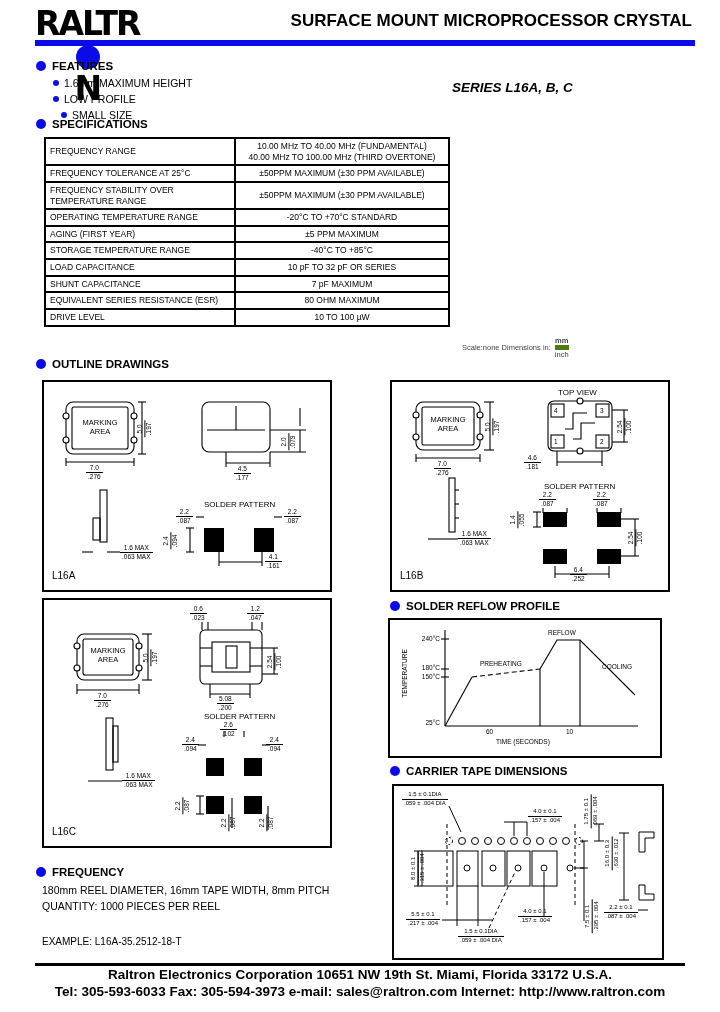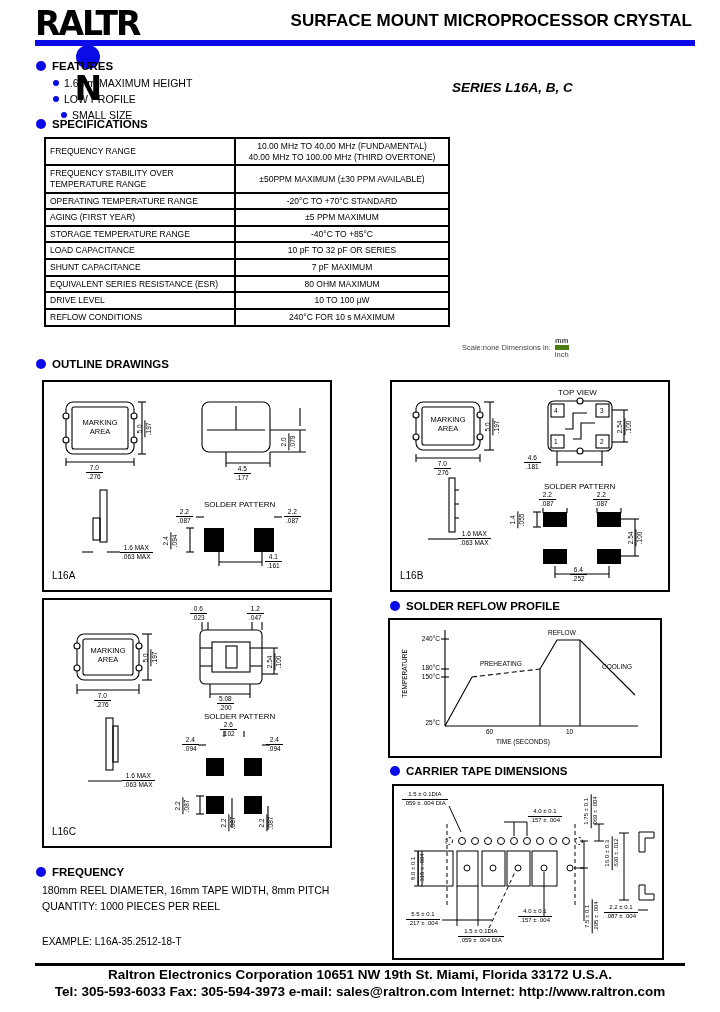--- a/index.html
+++ b/index.html
@@ -80,20 +80,24 @@
       <col style="width:190px">
       <col>
     </colgroup>
   <tbody>
     <tr>
         <td>FREQUENCY RANGE</td>
         <td class="v">10.00 MHz TO 40.00 MHz (FUNDAMENTAL)
 40.00 MHz TO 100.00 MHz (THIRD OVERTONE)</td>
       </tr>
     <tr>
+        <td>FREQUENCY TOLERANCE AT 25°C</td>
+        <td class="v">±50PPM MAXIMUM (±30 PPM AVAILABLE)</td>
+      </tr>
+    <tr>
         <td>FREQUENCY STABILITY OVER
 TEMPERATURE RANGE</td>
         <td class="v">±50PPM MAXIMUM (±30 PPM AVAILABLE)</td>
       </tr>
     <tr>
         <td>OPERATING TEMPERATURE RANGE</td>
         <td class="v">-20°C TO +70°C STANDARD</td>
       </tr>
     <tr>
         <td>AGING (FIRST YEAR)</td>
@@ -111,24 +115,20 @@
         <td>SHUNT CAPACITANCE</td>
         <td class="v">7 pF MAXIMUM</td>
       </tr>
     <tr>
         <td>EQUIVALENT SERIES RESISTANCE (ESR)</td>
         <td class="v">80 OHM MAXIMUM</td>
       </tr>
     <tr>
         <td>DRIVE LEVEL</td>
         <td class="v">10 TO 100 µW</td>
-      </tr>
-    <tr>
-        <td>REFLOW CONDITIONS</td>
-        <td class="v">240°C FOR 10 s MAXIMUM</td>
       </tr>
   </tbody>
 </table>
 <div class="scale-note">
   <span>Scale:none  Dimensions in:</span>
   <span class="frac">
       <span class="mm">mm</span>
       <span>inch</span>
     </span>
 </div>

